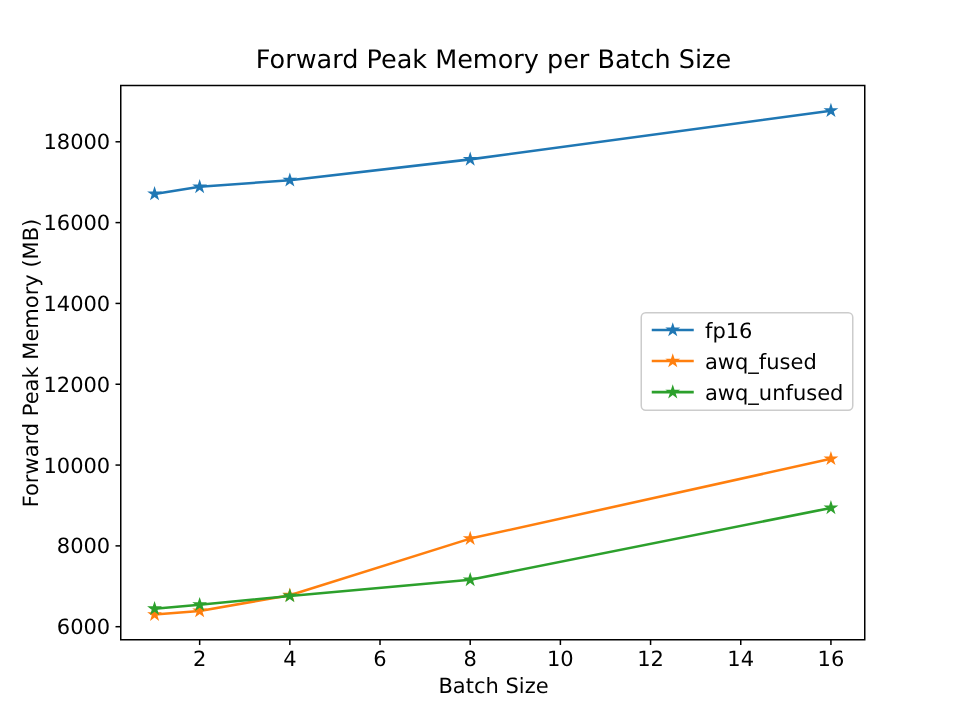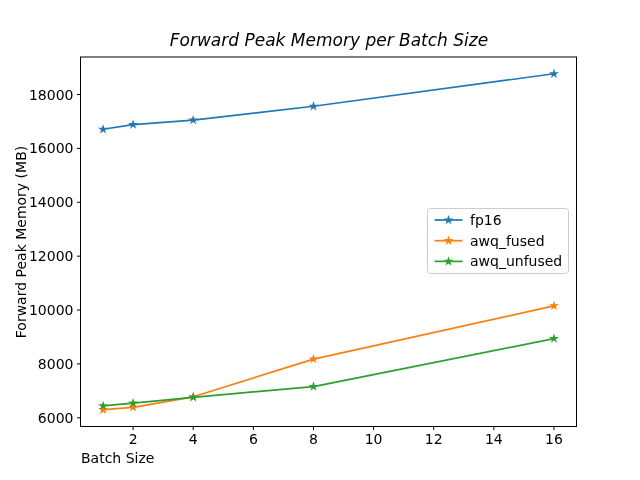--- a/index.html
+++ b/index.html
@@ -15,27 +15,27 @@
   }
   .chart-title {
     position: absolute;
     left: 81px;
     top: 30px;
     width: 496px;
     text-align: center;
     font-size: 17px;
     line-height: 20px;
     color: #000000;
-    font-style: italic;
   }
   .x-axis-label {
     position: absolute;
     left: 81px;
     top: 450px;
     width: 496px;
+    text-align: center;
     font-size: 14px;
     color: #000000;
   }
   .y-axis-label-anchor {
     position: absolute;
     left: 21px;
     top: 242px;
     width: 0;
     height: 0;
   }

